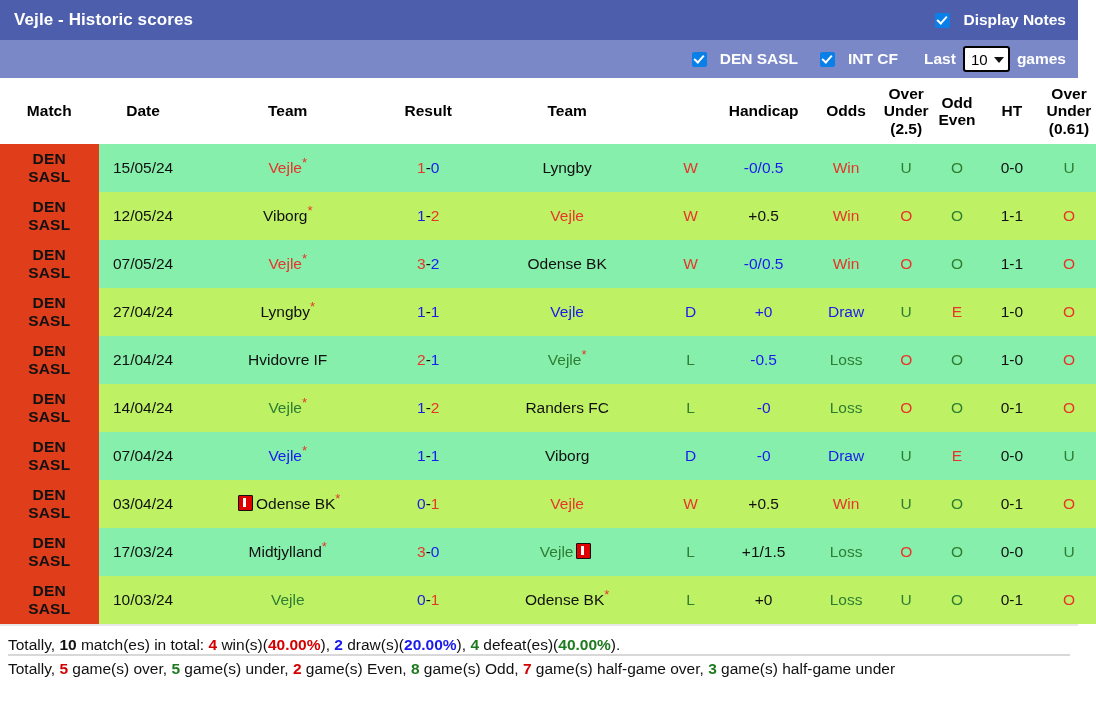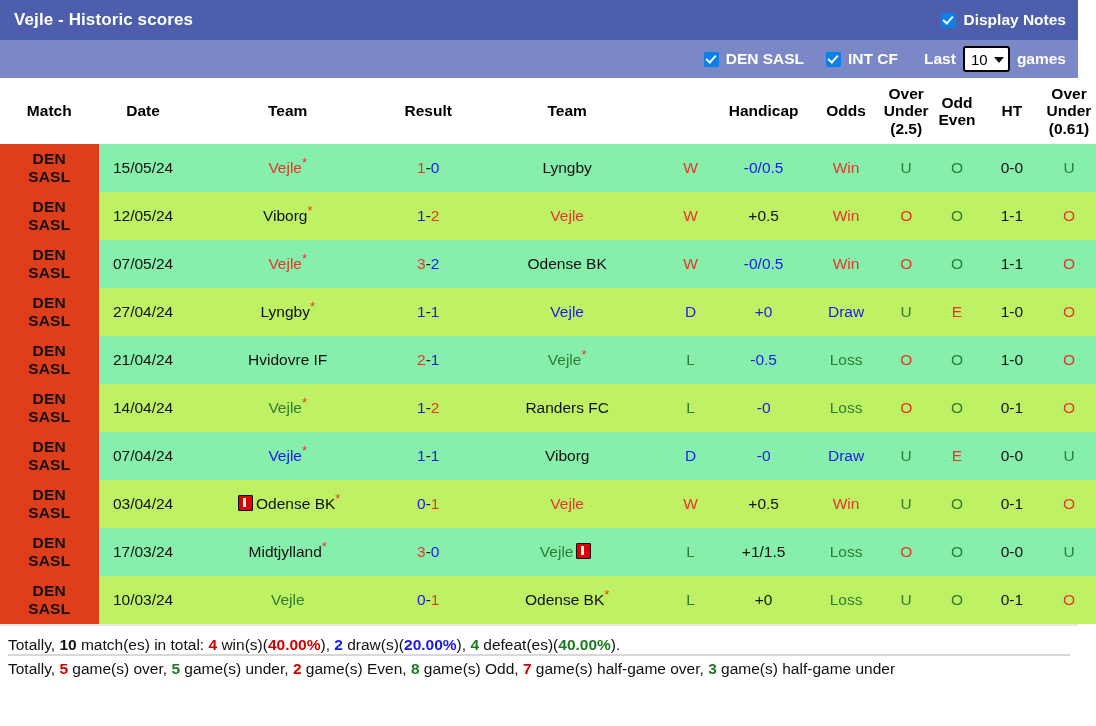--- a/index.html
+++ b/index.html
@@ -19,21 +19,21 @@
     padding:0 12px 0 14px;box-sizing:border-box;
   }
   .hdr-title{
     color:#ffffff;font-size:17px;font-weight:bold;letter-spacing:.1px;
   }
   .hdr-bar2{
     height:38px;background:#7b88c8;
     display:flex;align-items:center;justify-content:flex-end;
     padding:0 12px 0 14px;box-sizing:border-box;
   }
-  .chk-group{display:flex;align-items:center;gap:7px;margin-left:22px;}
+  .chk-group{display:flex;align-items:center;gap:13px;margin-left:22px;}
   .chk-group:first-child{margin-left:16px;}
   .chk{
     width:15px;height:15px;border-radius:2px;background:#0b7fe8;
     position:relative;display:inline-block;flex:0 0 auto;cursor:pointer;
   }
   .chk::after{
     content:"";position:absolute;left:4px;top:1px;
     width:4px;height:8px;border:solid #fff;border-width:0 2px 2px 0;
     transform:rotate(42deg);
   }

